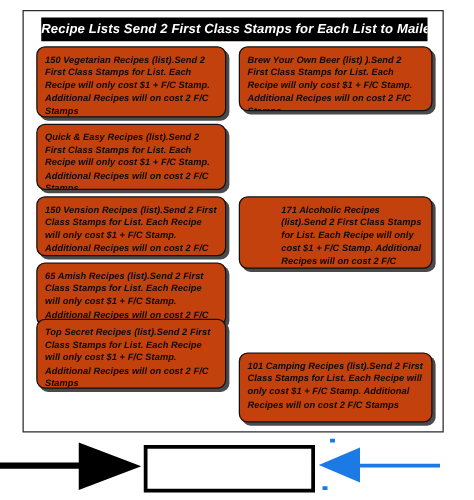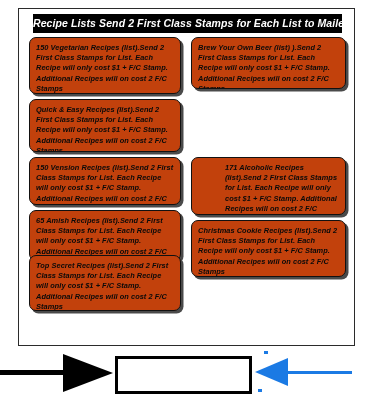--- a/index.html
+++ b/index.html
@@ -187,22 +187,22 @@
     <div class="card col-left row5">
       <span class="card-text">Top Secret  Recipes (list).Send 2 First Class Stamps for List. Each Recipe will only cost $1 + F/C Stamp. Additional Recipes will on cost 2 F/C Stamps</span>
     </div>
 
     <div class="card col-right r1-right">
       <span class="card-text">Brew Your Own Beer (list) ).Send 2 First Class Stamps for List. Each Recipe will only cost $1 + F/C Stamp. Additional Recipes will on  cost 2 F/C Stamps</span>
     </div>
     <div class="card col-right r3-right">
       <span class="card-text">171 Alcoholic  Recipes (list).Send 2 First Class Stamps for List. Each Recipe will only cost $1 + F/C Stamp. Additional Recipes will on cost 2 F/C Stamps</span>
     </div>
-    <div class="card col-right r4-right">
-      <span class="card-text">Christmas Cookie Recipes (list).Send 2 First Class Stamps for List. Each Recipe will only cost $1 + F/C Stamp. Additional Recipes will on  cost 2 F/C Stamps</span>
+    <div class="card col-right r5-right">
+      <span class="card-text">101 Camping Recipes  (list).Send 2 First Class Stamps for List. Each Recipe will only cost $1 + F/C Stamp. Additional Recipes will on  cost 2 F/C Stamps</span>
     </div>
 
   </div>
 </div>
 
 <div id="bottom-diagram">
   <div id="black-arrow-shaft"></div>
   <div id="black-arrow-head"></div>
 
   <div id="center-box"></div>

